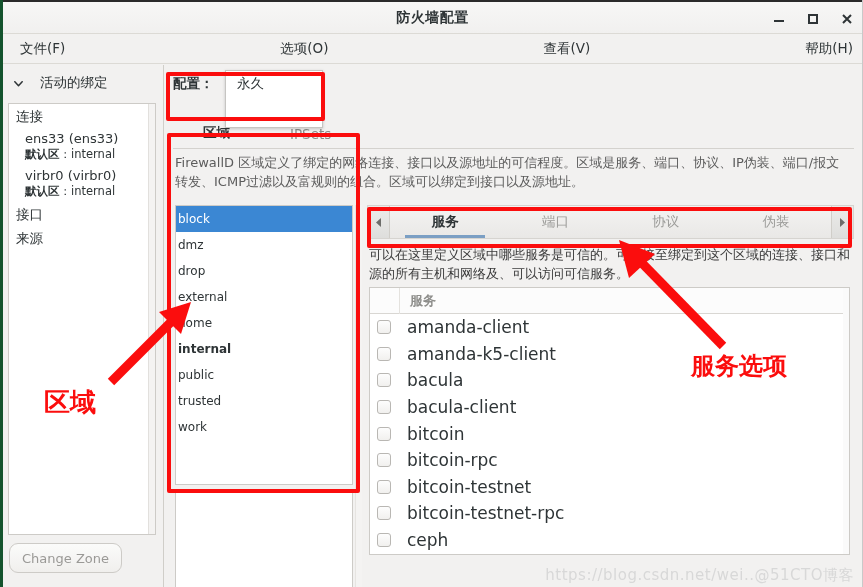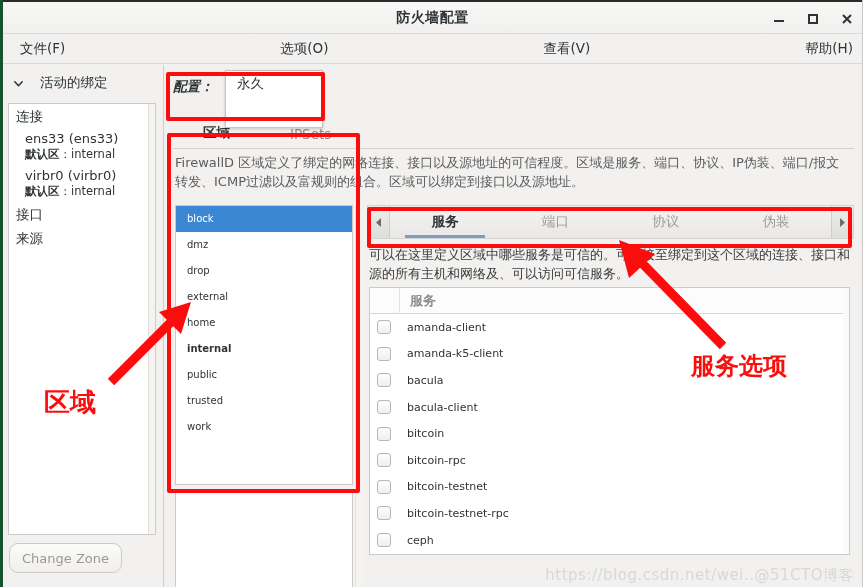--- a/index.html
+++ b/index.html
@@ -93,21 +93,21 @@
     cursor: default;
   }
 
   
   .mainpane {
     position: absolute; left: 162px; top: 65px; right: 0; bottom: 0;
     background: #f2f1f0;
   }
   .configrow {
     position: absolute; left: 8px; top: 10px; height: 24px;
-    display: flex; align-items: center; font-style: italic;
+    display: flex; align-items: flex-start;
   }
   .configlabel { font-size: 13.5px; font-weight: bold; color: #2e3436; }
   .dropdown-pop {
     position: absolute; left: 222px; top: 70px; width: 98px; height: 58px;
     background: #ffffff; border: 1px solid #c6c5c2;
     box-shadow: 0 1px 3px rgba(0,0,0,0.18);
     z-index: 40;
   }
   .dd-opt {
     font-size: 13.5px; color: #2e3436;
@@ -129,22 +129,22 @@
     position: absolute; left: 10px; right: 12px; top: 88px;
     font-size: 13px; color: #5c5c5c; line-height: 19px;
   }
 
   
   .zonebox {
     position: absolute; left: 10px; top: 140px; width: 178px; height: 280px;
     background: #ffffff; border: 1px solid #cdcbc7;
   }
   .zonerow {
-    font-size: 10px; color: #2e3436;
-    padding: 4px 0 4px 11px; line-height: 18px; cursor: default;
+    font-size: 12px; color: #2e3436;
+    padding: 4px 0 4px 2px; line-height: 18px; cursor: default;
   }
   .zonerow.selected { background: #3b87d3; color: #ffffff; }
   .zonerow.bold { font-weight: bold; }
   .zonebox-lower {
     position: absolute; left: 10px; top: 425px; width: 178px; height: 140px;
     background: #ffffff; border: 1px solid #cdcbc7;
   }
   .zonescroll {
     position: absolute; left: 190px; top: 140px; width: 7px; height: 425px;
     background: #f4f3f2; border-left: 1px solid #e6e4e1;
@@ -202,21 +202,21 @@
   .svcrow {
     display: flex; align-items: center; height: 26.6px; padding-left: 7px;
     cursor: default;
   }
   .chkbox {
     width: 14px; height: 14px; border: 1px solid #b9b7b3; border-radius: 3px;
     background: linear-gradient(to bottom,#fdfdfd,#f1f0ee);
     flex: 0 0 auto;
   }
   .svcname {
-    font-size: 11px; color: #2e3436; padding-left: 16px;
+    font-size: 17px; color: #2e3436; padding-left: 16px;
   }
   .svcscroll {
     position: absolute; right: 0; top: 0; bottom: 0; width: 6px;
     background: #fafafa;
   }
 
   
   .annot-box {
     position: absolute; border: 4px solid #fb0d0d; border-radius: 2px;
     pointer-events: none; z-index: 60;

